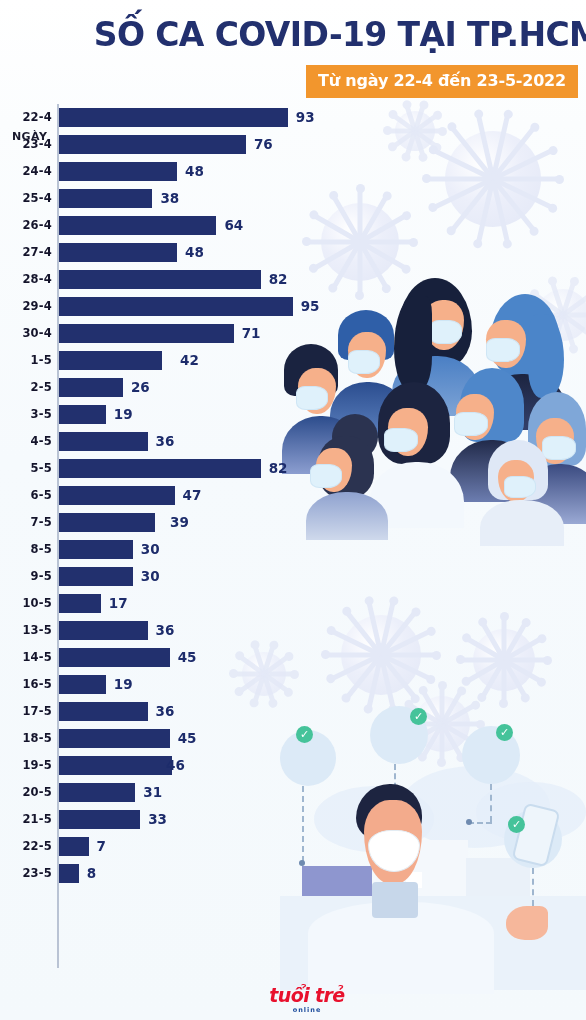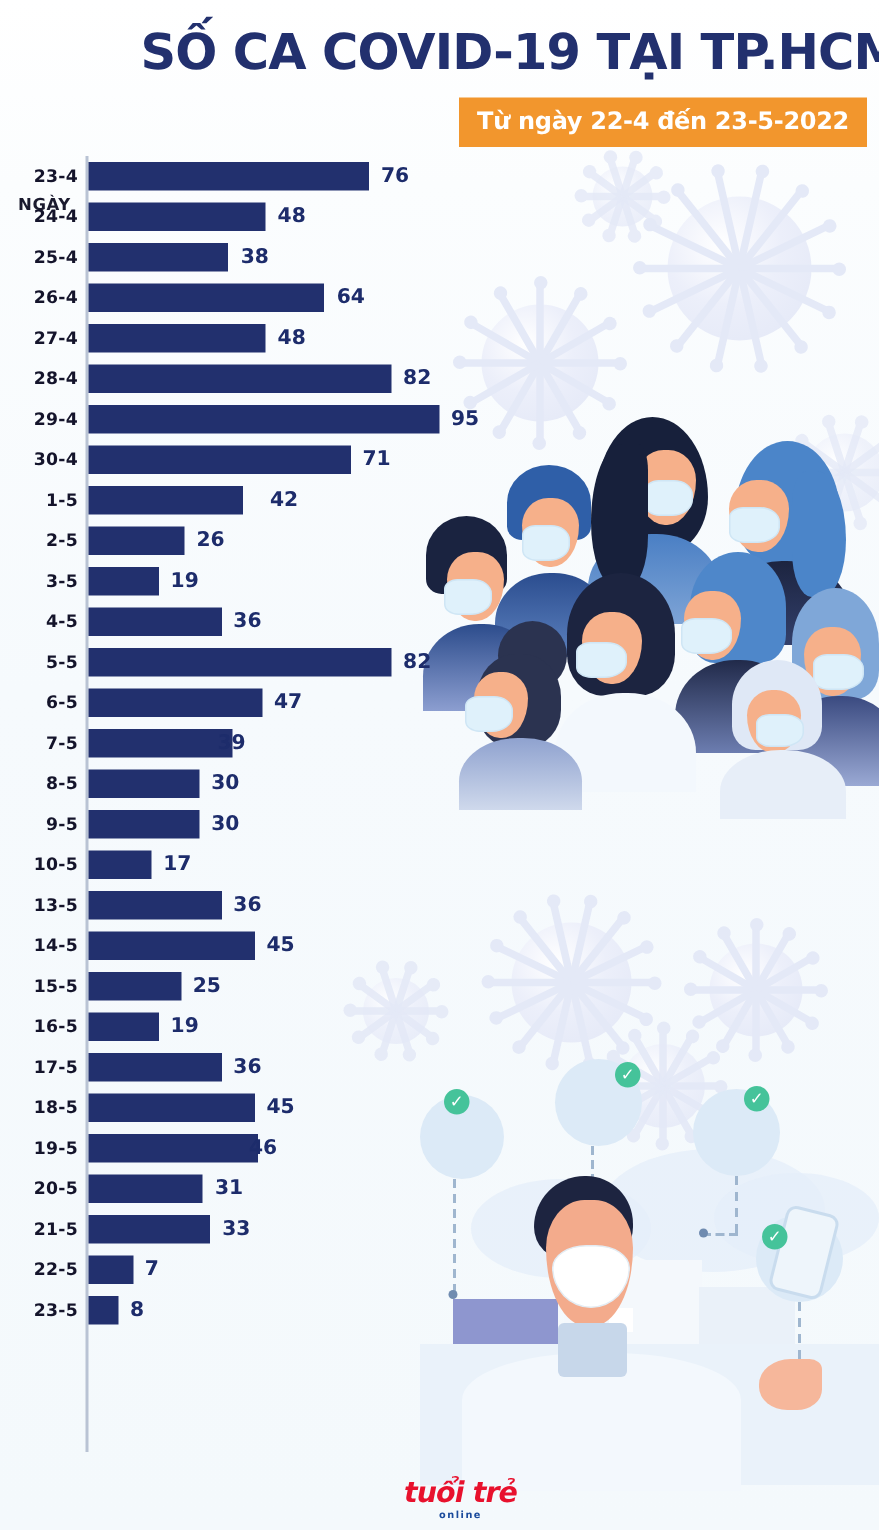--- a/index.html
+++ b/index.html
@@ -703,20 +703,25 @@
     <div class="dface" style="left:84px;top:110px;width:58px;height:84px;"></div>
     <div class="n95" style="left:88px;top:140px;width:52px;height:42px;"></div>
     <div class="house" style="left:92px;top:192px;width:46px;height:36px;background:#c7d7ea;border-radius:4px;"></div>
     <div class="hand" style="left:226px;top:216px;width:42px;height:34px;"></div>
   </div>
 
   <div class="axis-caption">NGÀY</div>
   <div class="axis-line"></div>
   <div id="chart">
       <div class="row">
+        <div class="rlabel">22-4</div>
+        <div class="bar" style="width: 228.78px; background: rgb(34, 48, 110);"></div>
+        <div class="bval" style="left: 295.78px; color: rgb(29, 44, 107);">93</div>
+      </div>
+      <div class="row">
         <div class="rlabel">23-4</div>
         <div class="bar" style="width: 186.96px; background: rgb(34, 48, 110);"></div>
         <div class="bval" style="left: 253.96px; color: rgb(29, 44, 107);">76</div>
       </div>
       <div class="row">
         <div class="rlabel">24-4</div>
         <div class="bar" style="width: 118.08px; background: rgb(34, 48, 110);"></div>
         <div class="bval" style="left: 185.08px; color: rgb(29, 44, 107);">48</div>
       </div>
       <div class="row">
@@ -775,21 +780,21 @@
         <div class="bval" style="left: 268.72px; color: rgb(29, 44, 107);">82</div>
       </div>
       <div class="row">
         <div class="rlabel">6-5</div>
         <div class="bar" style="width: 115.62px; background: rgb(34, 48, 110);"></div>
         <div class="bval" style="left: 182.62px; color: rgb(29, 44, 107);">47</div>
       </div>
       <div class="row">
         <div class="rlabel">7-5</div>
         <div class="bar" style="width: 95.94px; background: rgb(34, 48, 110);"></div>
-        <div class="bval" style="left: 145px; color: rgb(29, 44, 107);">39</div>
+        <div class="bval" style="left: 170px; color: rgb(29, 44, 107);">39</div>
       </div>
       <div class="row">
         <div class="rlabel">8-5</div>
         <div class="bar" style="width: 73.8px; background: rgb(34, 48, 110);"></div>
         <div class="bval" style="left: 140.8px; color: rgb(29, 44, 107);">30</div>
       </div>
       <div class="row">
         <div class="rlabel">9-5</div>
         <div class="bar" style="width: 73.8px; background: rgb(34, 48, 110);"></div>
         <div class="bval" style="left: 140.8px; color: rgb(29, 44, 107);">30</div>
@@ -801,25 +806,20 @@
       </div>
       <div class="row">
         <div class="rlabel">13-5</div>
         <div class="bar" style="width: 88.56px; background: rgb(34, 48, 110);"></div>
         <div class="bval" style="left: 155.56px; color: rgb(29, 44, 107);">36</div>
       </div>
       <div class="row">
         <div class="rlabel">14-5</div>
         <div class="bar" style="width: 110.7px; background: rgb(34, 48, 110);"></div>
         <div class="bval" style="left: 177.7px; color: rgb(29, 44, 107);">45</div>
-      </div>
-      <div class="row">
-        <div class="rlabel">15-5</div>
-        <div class="bar" style="width: 61.5px; background: rgb(34, 48, 110);"></div>
-        <div class="bval" style="left: 128.5px; color: rgb(29, 44, 107);">25</div>
       </div>
       <div class="row">
         <div class="rlabel">16-5</div>
         <div class="bar" style="width: 46.74px; background: rgb(34, 48, 110);"></div>
         <div class="bval" style="left: 113.74px; color: rgb(29, 44, 107);">19</div>
       </div>
       <div class="row">
         <div class="rlabel">17-5</div>
         <div class="bar" style="width: 88.56px; background: rgb(34, 48, 110);"></div>
         <div class="bval" style="left: 155.56px; color: rgb(29, 44, 107);">36</div>

